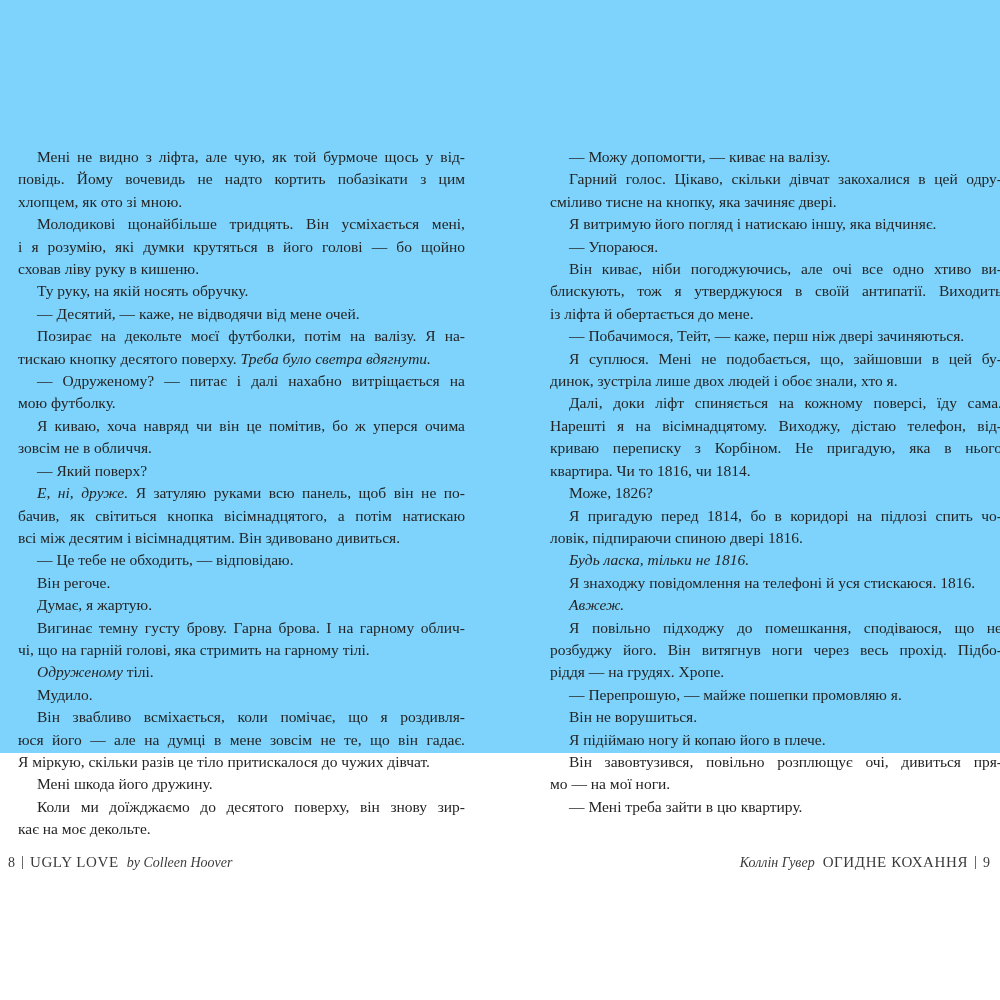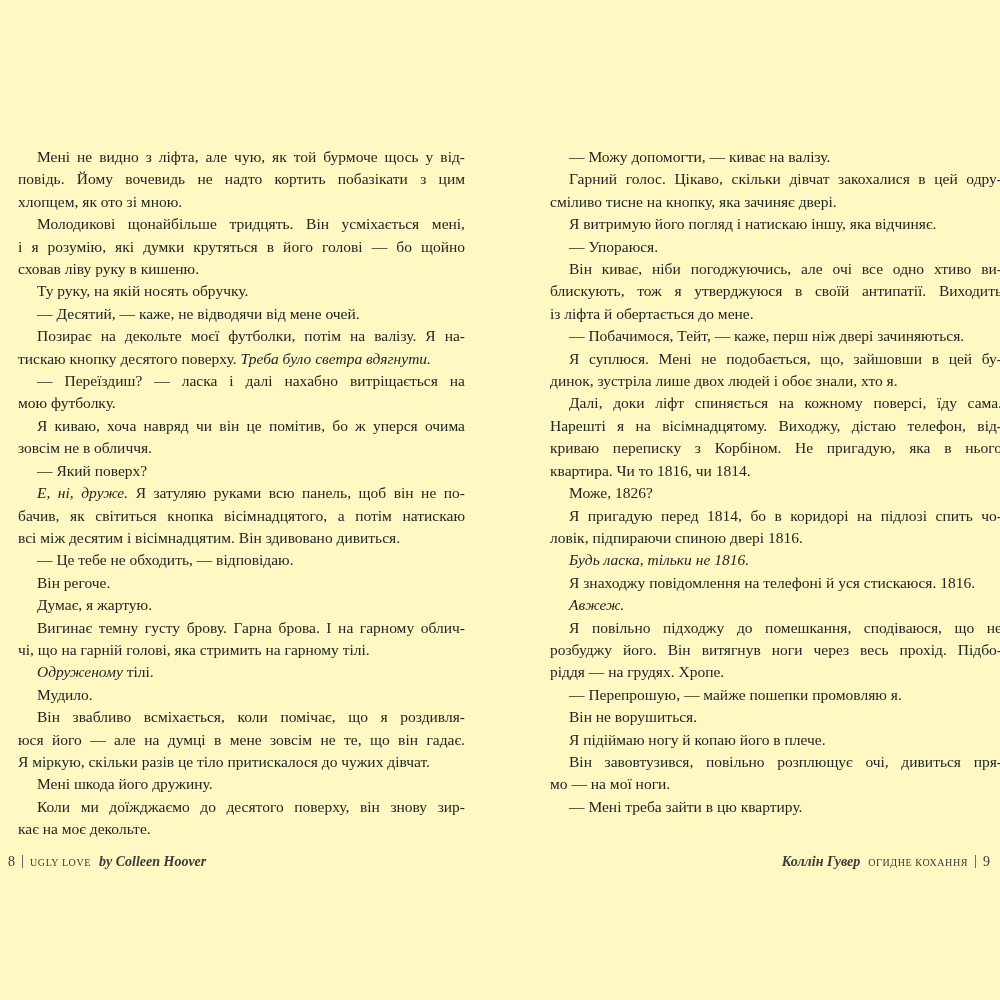--- a/index.html
+++ b/index.html
@@ -6,22 +6,22 @@
     margin: 0;
     padding: 0;
     width: 1000px;
     height: 1000px;
     background: #ffffff;
     overflow: hidden;
   }
   .spread {
     position: relative;
     width: 1000px;
-    height: 1000px;
-    background: #fef9c3;
+    height: 753px;
+    background: #7dd3fc;
     font-family: "Liberation Serif", "DejaVu Serif", serif;
     color: #242424;
   }
   .text-block {
     position: absolute;
     top: 146px;
     font-size: 15.5px;
     line-height: 22.4px;
   }
   .text-block.left  { left: 18px;  width: 447px; }
@@ -38,24 +38,24 @@
   .footer {
     position: absolute;
     top: 854px;
     font-size: 14px;
     color: #3a3a3a;
     white-space: nowrap;
   }
   .footer.left  { left: 8px; }
   .footer.right { left: 538px; width: 452px; text-align: right; }
   .footer .caps {
-    font-size: 10px;
+    font-size: 15px;
     letter-spacing: 0.6px;
   }
-  .footer .ital { font-style: italic; font-weight: bold; }
+  .footer .ital { font-style: italic; }
   .footer .divider {
     display: inline-block;
     width: 1px;
     height: 13px;
     background: #6a6a6a;
     margin: 0 7px;
     vertical-align: -2px;
   }
   .footer .gap { display: inline-block; width: 8px; }
 </style>
@@ -79,21 +79,21 @@
         <div class="line first last"><span>Ту руку, на якій носять обручку.</span></div>
       </div>
       <div class="para">
         <div class="line first last"><span>— Десятий, — каже, не відводячи від мене очей.</span></div>
       </div>
       <div class="para">
         <div class="line first"><span>Позирає на декольте моєї футболки, потім на валізу. Я на-</span></div>
         <div class="line last"><span>тискаю кнопку десятого поверху. </span><i>Треба було светра вдягнути.</i></div>
       </div>
       <div class="para">
-        <div class="line first"><span>— Переїздиш? — ласка і далі нахабно витріщається на</span></div>
+        <div class="line first"><span>— Одруженому? — питає і далі нахабно витріщається на</span></div>
         <div class="line last"><span>мою футболку.</span></div>
       </div>
       <div class="para">
         <div class="line first"><span>Я киваю, хоча навряд чи він це помітив, бо ж уперся очима</span></div>
         <div class="line last"><span>зовсім не в обличчя.</span></div>
       </div>
       <div class="para">
         <div class="line first last"><span>— Який поверх?</span></div>
       </div>
       <div class="para">

